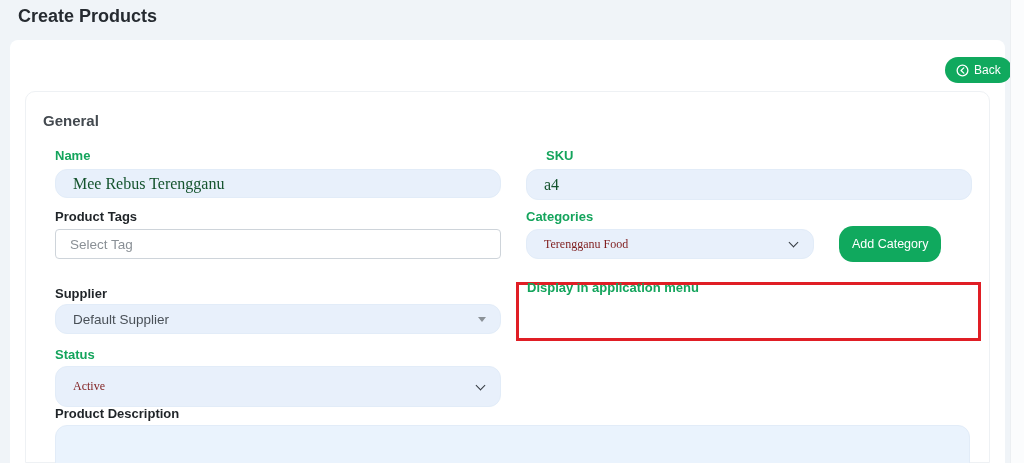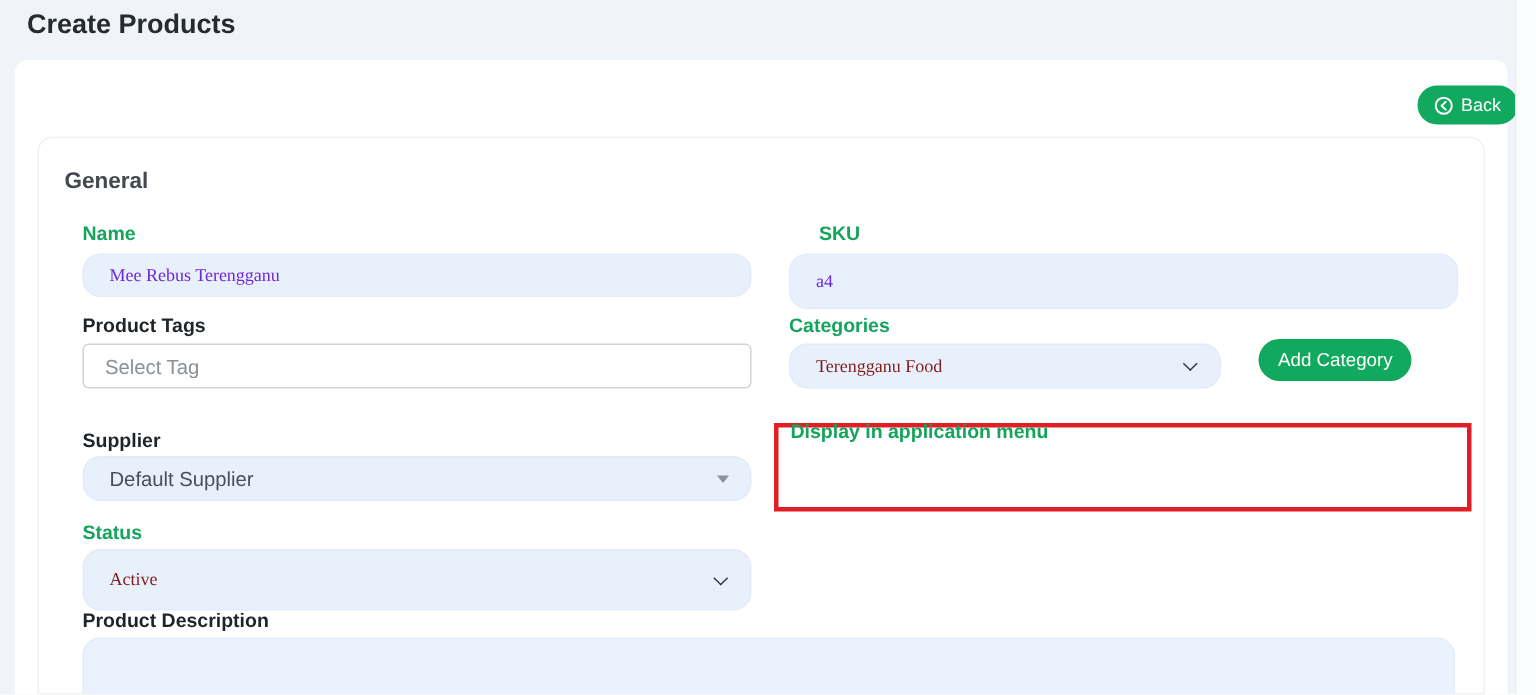--- a/index.html
+++ b/index.html
@@ -36,30 +36,30 @@
     display:inline-flex;align-items:center;justify-content:center;
     background:var(--button-green);color:#fff;border:none;cursor:pointer;
     font-family:"Liberation Sans",sans-serif;
   }
   .back-btn{
     position:absolute;left:945px;top:57px;height:26px;
     padding:0 11px;border-radius:13px;font-size:12px;gap:5px;
   }
   .back-btn svg{display:block;}
   .add-category-btn{
-    position:absolute;left:839px;top:226px;height:28px;
+    position:absolute;left:839px;top:226px;height:36px;
     padding:0 13px;border-radius:14px;font-size:12.5px;
   }
   .field-label{position:absolute;font-size:13px;font-weight:700;color:#1f2428;}
   .field-label.green{color:var(--accent-green);}
   .text-input{
     position:absolute;background:var(--input-bg);
     border:1px solid #e2ecf8;border-radius:12px;
     font-family:"Liberation Serif","DejaVu Serif",serif;
-    font-size:12px;color:#6d28d9;padding:0 17px;outline:none;
+    font-size:16px;color:#14532d;padding:0 17px;outline:none;
   }
   .plain-input{
     position:absolute;background:#fff;border:1px solid #ced4da;border-radius:4px;
     font-family:"Liberation Sans",sans-serif;font-size:13.5px;color:#495057;
     padding:0 14px;outline:none;
   }
   .plain-input::placeholder{color:#8a9096;}
   .select{
     position:absolute;background:var(--input-bg);
     border:1px solid #e2ecf8;border-radius:12px;
@@ -116,21 +116,21 @@
     </span>
     <span>Back</span>
   </button>
 
   <div class="section-title">General</div>
 
   <div class="field-label green" style="left:55px;top:148px;">Name</div>
   <input class="text-input" style="left: 55px; top: 169px; width: 446px; height: 29px;" value="Mee Rebus Terengganu">
 
   <div class="field-label green" style="left:526px;top:148px;margin-left:20px;">SKU</div>
-  <input class="text-input" style="left: 526px; top: 169px; width: 446px; height: 37px;" value="a4">
+  <input class="text-input" style="left: 526px; top: 169px; width: 446px; height: 31px;" value="a4">
 
   <div class="field-label" style="left:55px;top:209px;">Product Tags</div>
   <input class="plain-input" style="left: 55px; top: 229px; width: 446px; height: 30px;" placeholder="Select Tag">
 
   <div class="field-label green" style="left:526px;top:209px;">Categories</div>
   <div class="select" style="left:526px;top:229px;width:288px;height:30px;">
     <span class="val">Terengganu Food</span>
     <span class="chevron"></span>
   </div>
   <button class="btn add-category-btn">

